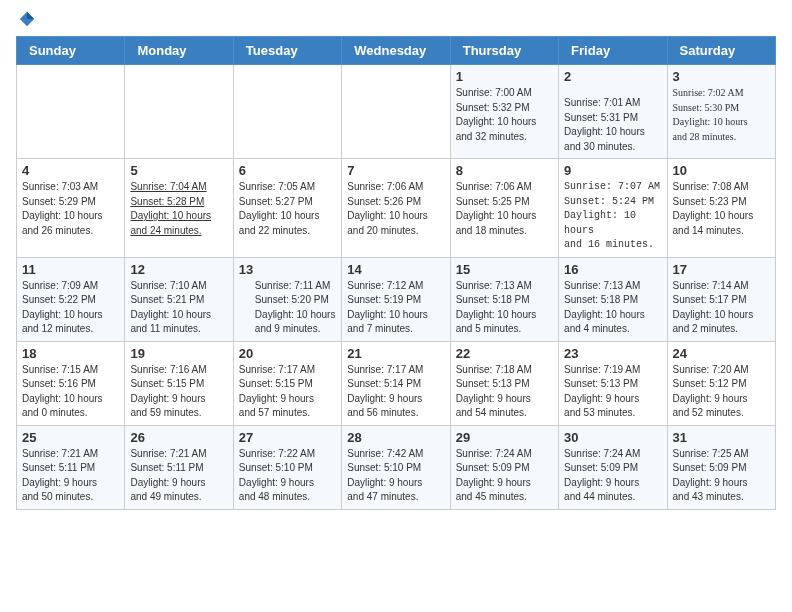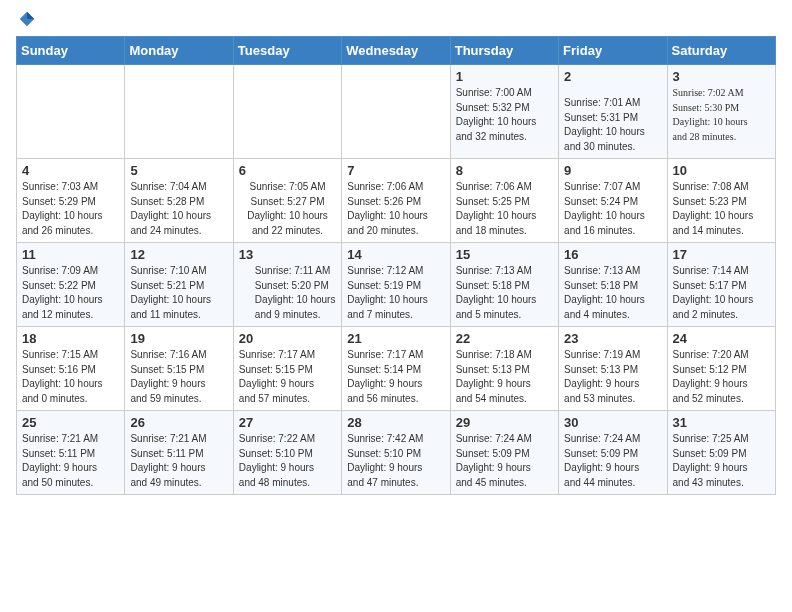--- a/index.html
+++ b/index.html
@@ -62,21 +62,21 @@
     .calendar {
       width: 100%;
       border-collapse: collapse;
       border: 1px solid #ccc;
     }
     .calendar th {
       background: #3a7fc1;
       color: #fff;
       font-size: 13px;
       font-weight: bold;
-      padding: 6px 4px;
+      padding: 6px 12px;
       text-align: left;
       border: 1px solid #5090c8;
     }
     .calendar td {
       vertical-align: top;
       border: 1px solid #ccc;
       padding: 4px 5px;
       width: calc(100% / 7);
       min-height: 80px;
       font-size: 11px;
@@ -170,49 +170,49 @@
         <tr>
           <td>
             <span class="day-num">4</span>
             <div class="day-info" style="white-space: pre-line;">Sunrise: 7:03 AM
 Sunset: 5:29 PM
 Daylight: 10 hours
 and 26 minutes.</div>
           </td>
           <td>
             <span class="day-num">5</span>
-            <div class="day-info" style="white-space: pre-line;">Sunrise: 7:04 AM
+            <div class="day-info" style="white-space: pre-line; text-decoration: underline;">Sunrise: 7:04 AM
 Sunset: 5:28 PM
 Daylight: 10 hours
 and 24 minutes.</div>
           </td>
           <td>
             <span class="day-num">6</span>
-            <div class="day-info" style="white-space: pre-line; text-align: center;">Sunrise: 7:05 AM
+            <div class="day-info" style="white-space: pre-line;">Sunrise: 7:05 AM
 Sunset: 5:27 PM
 Daylight: 10 hours
 and 22 minutes.</div>
           </td>
           <td>
             <span class="day-num">7</span>
             <div class="day-info" style="white-space: pre-line;">Sunrise: 7:06 AM
 Sunset: 5:26 PM
 Daylight: 10 hours
 and 20 minutes.</div>
           </td>
           <td>
             <span class="day-num">8</span>
             <div class="day-info" style="white-space: pre-line;">Sunrise: 7:06 AM
 Sunset: 5:25 PM
 Daylight: 10 hours
 and 18 minutes.</div>
           </td>
           <td>
             <span class="day-num">9</span>
-            <div class="day-info" style="white-space: pre-line;">Sunrise: 7:07 AM
+            <div class="day-info" style="white-space: pre-line; font-family: Liberation Mono, monospace;">Sunrise: 7:07 AM
 Sunset: 5:24 PM
 Daylight: 10 hours
 and 16 minutes.</div>
           </td>
           <td>
             <span class="day-num">10</span>
             <div class="day-info" style="white-space: pre-line;">Sunrise: 7:08 AM
 Sunset: 5:23 PM
 Daylight: 10 hours
 and 14 minutes.</div>

